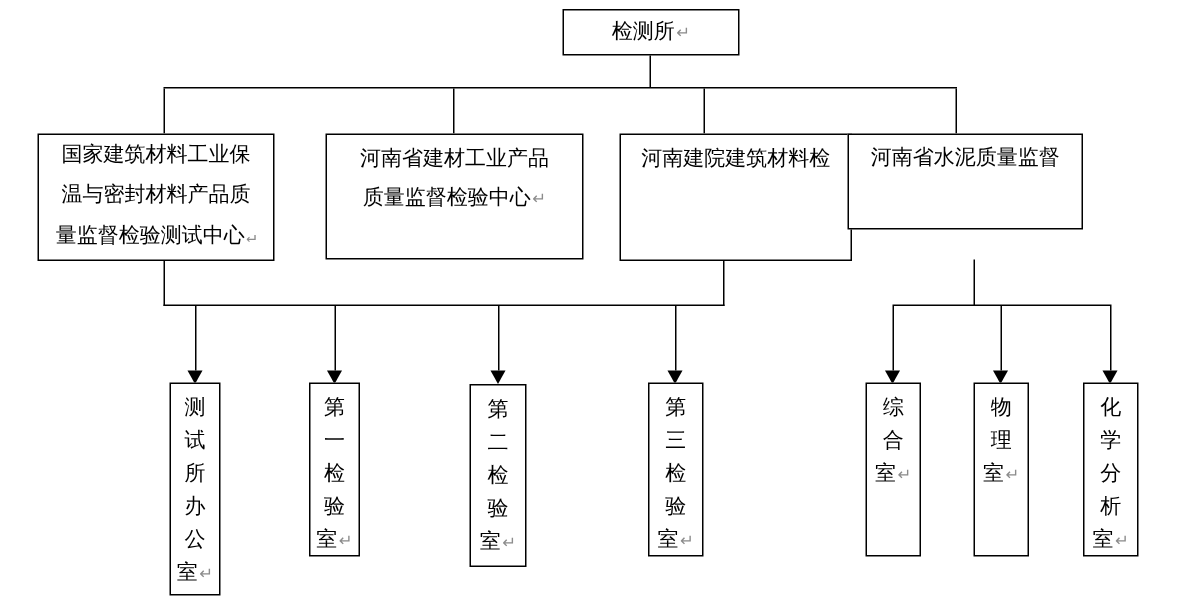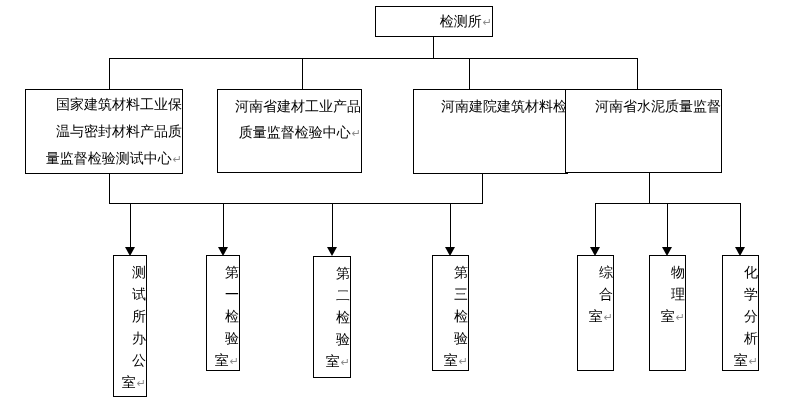--- a/index.html
+++ b/index.html
@@ -2,21 +2,21 @@
 <html><head>
 <meta charset="utf-8">
 <style>
   html,body{margin:0;padding:0;background:#fff;}
   .canvas{
     position:relative;width:801px;height:402px;background:#ffffff;
     font-family:"DejaVu Sans",sans-serif;color:#000;overflow:hidden;
   }
   .node{
     position:absolute;border:1px solid #000000;background:#ffffff;
-    box-sizing:border-box;text-align:right;font-size:14px;
+    box-sizing:border-box;text-align:center;font-size:14px;
   }
   .root-node{line-height:28px;}
   .h2-node{padding-top:3px;line-height:26px;}
   .v-node{padding-top:5px;}
   .vchar{line-height:22px;white-space:nowrap;}
   .pmark{color:#8c8c8c;font-size:11px;margin-left:1px;}
   .line{position:absolute;background:#000000;}
   .ahead{
     position:absolute;width:0;height:0;
     border-left:5px solid transparent;border-right:5px solid transparent;
@@ -32,36 +32,36 @@
     <span>检测所</span><span class="pmark">↵</span>
   </div>
 
   <div class="line" style="left:433px;top:37px;width:1px;height:21px;"></div>
   <div class="line" style="left:109px;top:58px;width:529px;height:1px;"></div>
   <div class="line" style="left:109px;top:59px;width:1px;height:30px;"></div>
   <div class="line" style="left:302px;top:59px;width:1px;height:30px;"></div>
   <div class="line" style="left:469px;top:59px;width:1px;height:30px;"></div>
   <div class="line" style="left:637px;top:59px;width:1px;height:30px;"></div>
 
-  <div class="node h2-node" style="left:25px;top:89px;width:158px;height:85px;line-height:27px;padding-top:1px;">
+  <div class="node h2-node" style="left:25px;top:89px;width:158px;height:85px;line-height:27px;padding-top:1px;font-family:Liberation Mono, monospace;">
     <div>国家建筑材料工业保</div>
     <div>温与密封材料产品质</div>
     <div><span>量监督检验测试中心</span><span class="pmark">↵</span></div>
   </div>
 
-  <div class="node h2-node" style="left:217px;top:89px;width:145px;height:84px;">
+  <div class="node h2-node" style="left:217px;top:89px;width:172px;height:84px;">
     <div>河南省建材工业产品</div>
     <div><span>质量监督检验中心</span><span class="pmark">↵</span></div>
   </div>
 
   <div class="node h2-node" style="left:388px;top:89px;width:155px;height:85px;margin-left:25px;">
     <div>河南建院建筑材料检</div>
   </div>
 
-  <div class="node h2-node" style="left:565px;top:89px;width:157px;height:84px;">
+  <div class="node h2-node" style="left:565px;top:89px;width:157px;height:64px;font-family:Liberation Serif, serif;">
     <div>河南省水泥质量监督</div>
   </div>
 
   <div class="line" style="left:109px;top:174px;width:1px;height:30px;"></div>
   <div class="line" style="left:482px;top:174px;width:1px;height:30px;"></div>
   <div class="line" style="left:109px;top:203px;width:374px;height:1px;"></div>
 
   <div class="line" style="left:130px;top:204px;width:1px;height:43px;"></div>
   <div class="ahead" style="left:125px;top:247px;"></div>
   <div class="line" style="left:223px;top:204px;width:1px;height:43px;"></div>

